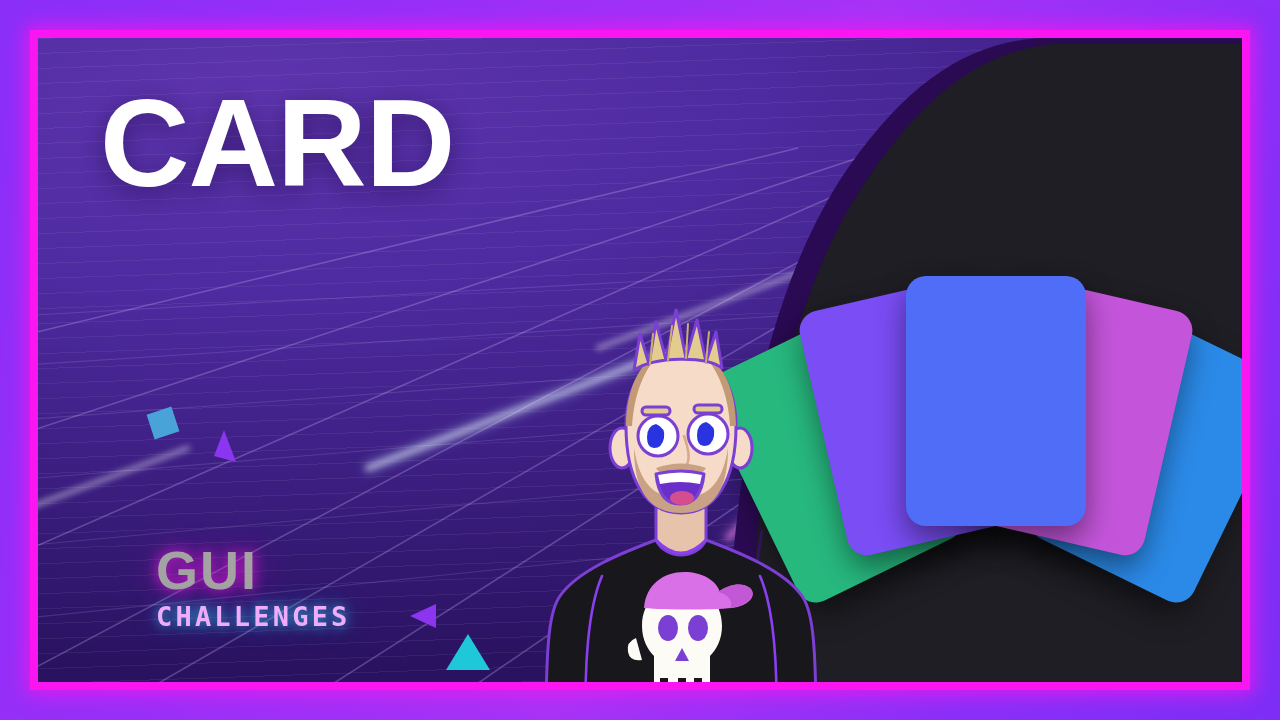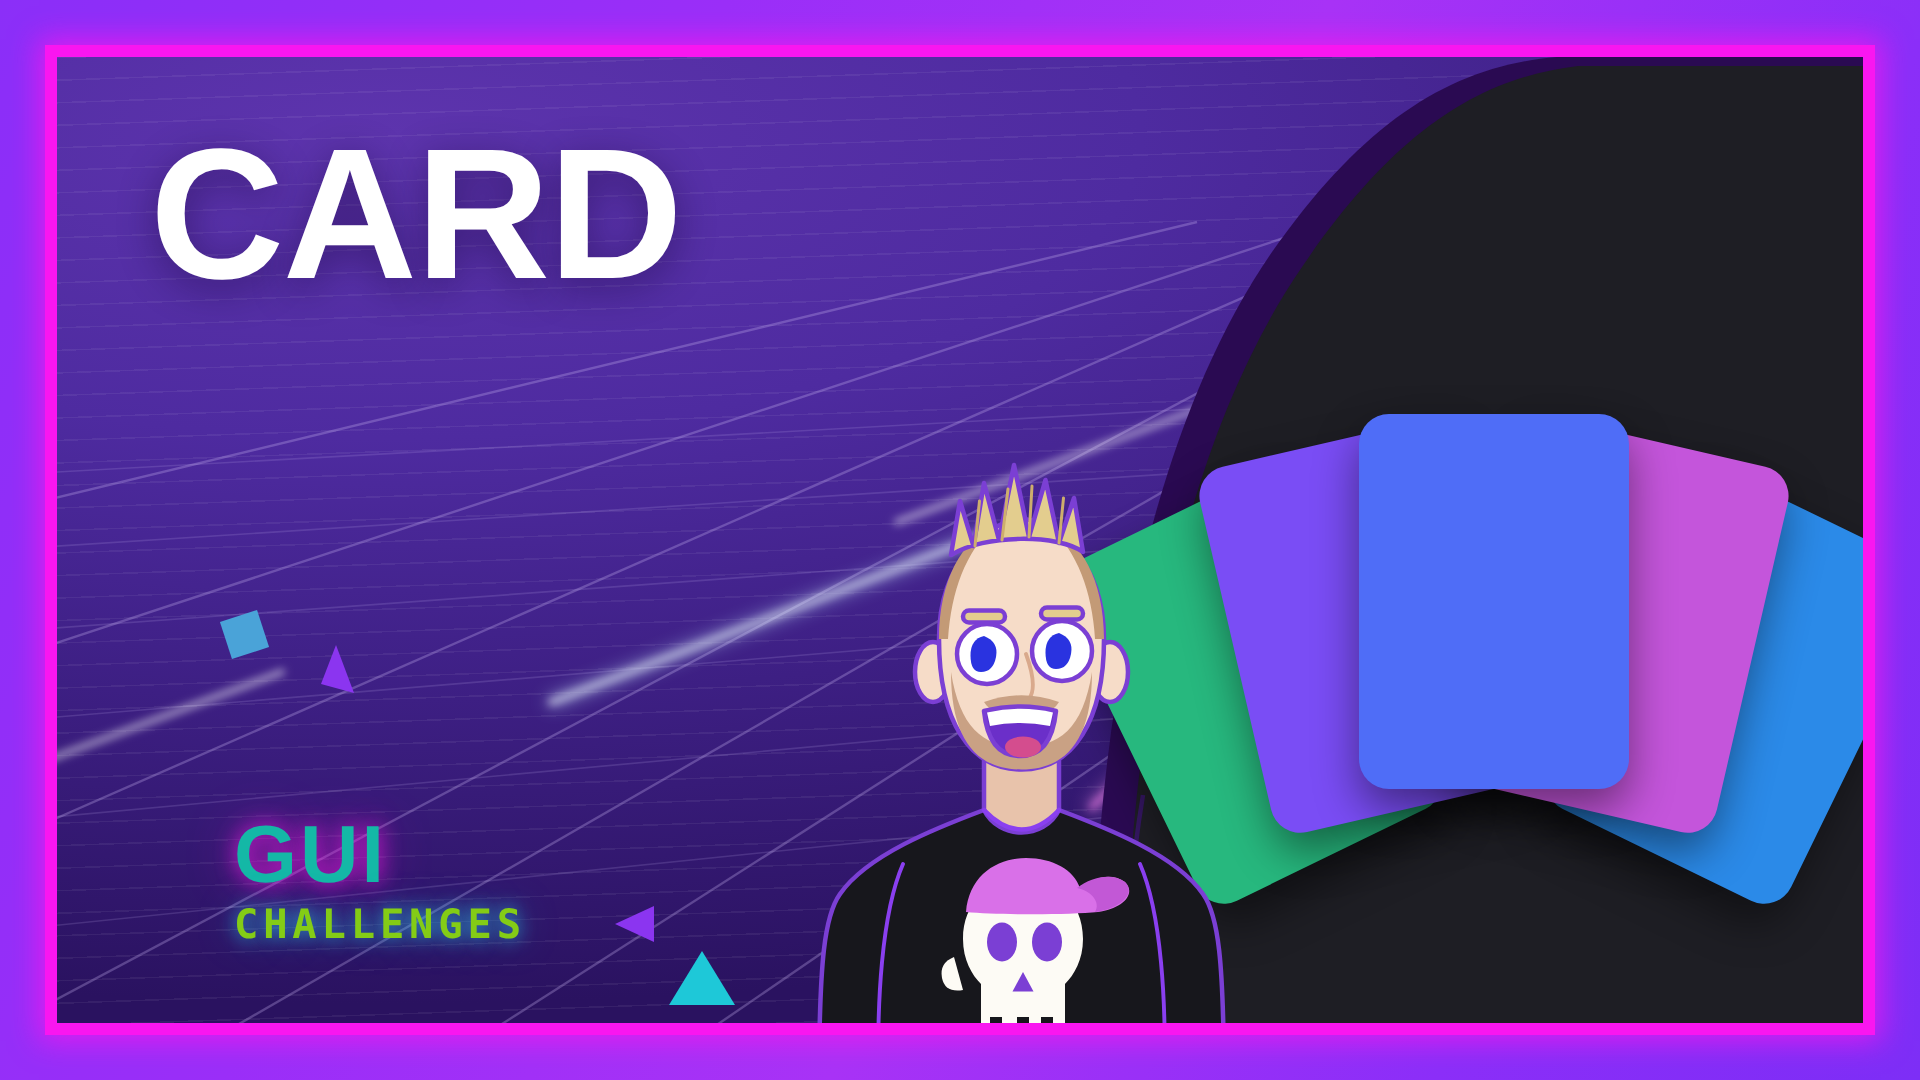--- a/index.html
+++ b/index.html
@@ -49,25 +49,25 @@
     position:absolute;left:62px;top:46px;
     color:#fff;font-weight:bold;
     font-size:124px;line-height:.96;letter-spacing:-1px;
     text-shadow:0 6px 26px rgba(20,0,50,.45);
     white-space:pre;
   }
 
   
   .logo{position:absolute;left:118px;top:505px;}
   .logo-gui{
-    color:#14b8a6;font-weight:bold;font-size:54px;letter-spacing:2px;line-height:1;
+    color:#a3a3a3;font-weight:bold;font-size:54px;letter-spacing:2px;line-height:1;
     text-shadow:0 0 14px rgba(248,28,229,.85),0 0 34px rgba(248,28,229,.45);
   }
   .logo-ch{
-    color:#84cc16;font-weight:bold;font-size:27px;letter-spacing:3.2px;line-height:1;
+    color:#f0abfc;font-weight:bold;font-size:27px;letter-spacing:3.2px;line-height:1;
     margin-top:6px;font-family:"DejaVu Sans Mono",monospace;
     text-shadow:0 0 12px rgba(47,210,245,.8),0 0 28px rgba(47,210,245,.4);
   }
 
   
   .cards{position:absolute;left:748px;top:208px;width:500px;height:420px;}
   .card{
     position:absolute;left:120px;top:30px;width:180px;height:250px;
     border-radius:20px;transform-origin:50% 115%;
     box-shadow:0 14px 30px rgba(0,0,0,.45);

